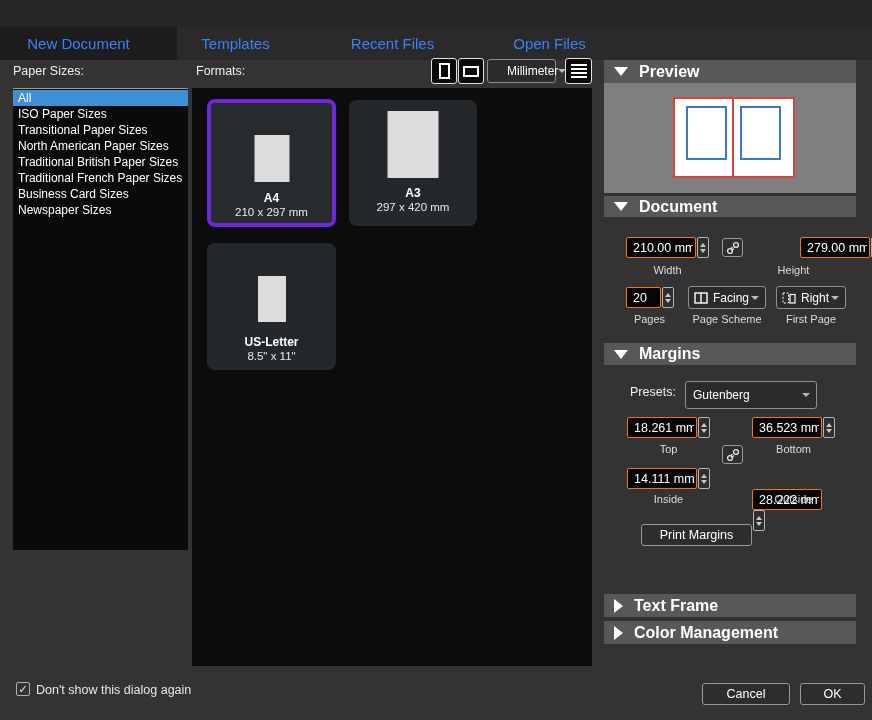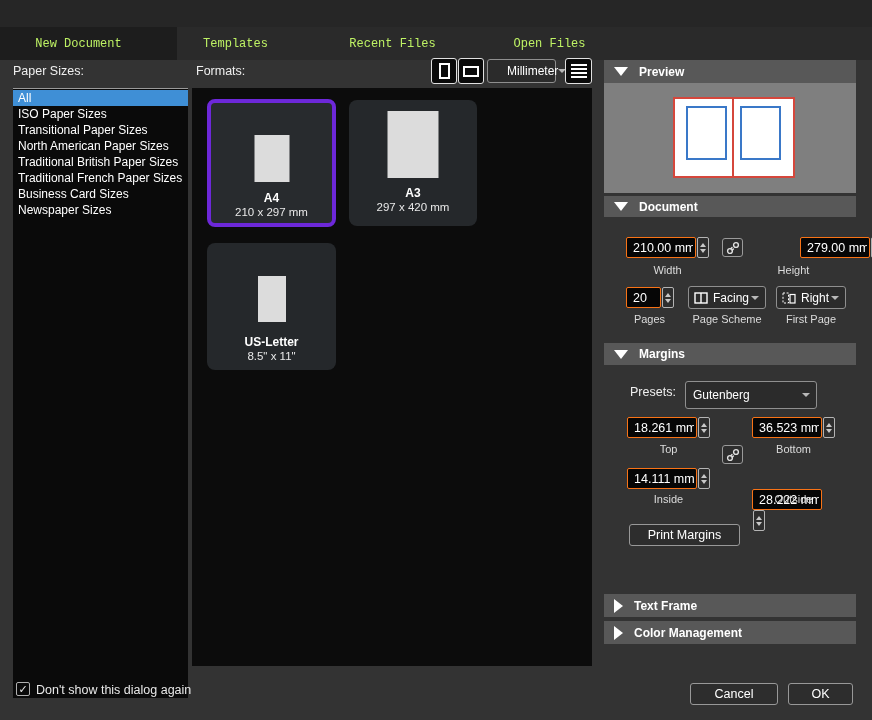--- a/index.html
+++ b/index.html
@@ -5,26 +5,26 @@
   html,body { margin:0; padding:0; background:#333333; }
   #app { position:relative; width:872px; height:720px; background:#333333;
          font-family:"Liberation Sans", sans-serif; font-size:12px; color:#ffffff;
          overflow:hidden; }
 
   
   .topbar   { position:absolute; left:0; top:0; width:872px; height:27px; background:#262626; }
   .tabstrip { position:absolute; left:0; top:27px; width:872px; height:33px; background:#2a2a2a; }
   .tab-active-bg { position:absolute; left:0; top:0; width:177px; height:33px; background:#1d1d1d; }
   .tab { position:absolute; top:0; height:33px; display:flex; align-items:center; justify-content:center;
-         color:#bef264; font-size:12px; cursor:default;font-family:Liberation Mono, monospace; }
+         color:#3b82f6; font-size:15px; cursor:default; }
 
   .panel-label { position:absolute; color:#f0f0f0; font-size:12.5px; }
 
   
-  .list { position:absolute; left:13px; top:88px; width:175px; height:610px; background:#0a0a0a;
+  .list { position:absolute; left:13px; top:88px; width:175px; height:462px; background:#0a0a0a;
           border-top:1px solid #9a9a9a; box-sizing:border-box; padding-top:1px; }
   .list-item { height:16px; line-height:16px; padding-left:5px; font-size:12px; color:#ffffff; white-space:nowrap; }
   .list-item.selected { background:#3f8fd6; }
 
   
   .formats-panel { position:absolute; left:192px; top:88px; width:400px; height:578px; background:#0c0c0c; }
   .card { position:absolute; background:#25282b; border-radius:8px; box-sizing:border-box; }
   .card.selected { background:#282b2e; border:4px solid #6d28d9; }
   .thumb { position:absolute; left:50%; transform:translateX(-50%); background:#dcdcdc; }
   .card-name { position:absolute; left:0; width:100%; text-align:center; font-weight:700; font-size:12px; color:#ffffff; }
@@ -40,21 +40,21 @@
 
   .combo { position:absolute; background:#2b2b2b; border:1px solid #8f8f8f; border-radius:3px;
            box-sizing:border-box; display:flex; align-items:center; color:#ffffff; font-size:12px; }
   .combo .txt { padding-left:7px; white-space:nowrap; }
   .combo .arrow { width:0; height:0; border-left:4px solid transparent; border-right:4px solid transparent;
                   border-top:4px solid #b8b8b8; margin-left:auto; margin-right:6px; }
   .combo svg { margin-left:5px; flex:none; }
 
   
   .sec-header { position:absolute; left:604px; width:252px; background:#585858; display:flex; align-items:center;
-                box-sizing:border-box; padding-left:10px; font-weight:700; font-size:12px; color:#ffffff; }
+                box-sizing:border-box; padding-left:10px; font-weight:700; font-size:16px; color:#ffffff; }
   .tri-down  { width:0; height:0; border-left:7px solid transparent; border-right:7px solid transparent;
                border-top:9px solid #ffffff; }
   .tri-right { width:0; height:0; border-top:7px solid transparent; border-bottom:7px solid transparent;
                border-left:9px solid #ffffff; }
   .sec-header span { margin-left:11px; }
 
   .preview-body { position:absolute; left:604px; top:83px; width:252px; height:110px; background:#7f7f7f; }
   .spread { position:absolute; left:69px; top:14px; width:122px; height:81px; background:#ffffff;
             border:2px solid #d5473c; box-sizing:border-box; }
   .gutter { position:absolute; left:57px; top:0; width:2px; height:100%; background:#d5473c; }
@@ -73,21 +73,21 @@
   .sp-dn { width:0; height:0; border-left:3px solid transparent; border-right:3px solid transparent;
            border-top:4px solid #c8c8c8; }
 
   .chain-btn { position:absolute; width:21px; height:19px; background:#2e2e2e; border:1px solid #9a9a9a;
                border-radius:3px; box-sizing:border-box; display:flex; align-items:center; justify-content:center; }
 
   .under-label { position:absolute; text-align:center; font-size:11px; color:#dcdcdc; }
 
   .push-btn { position:absolute; background:#2d2d2d; border:1px solid #989898; border-radius:3px;
               box-sizing:border-box; color:#ffffff; font-size:12.5px; display:flex; align-items:center;
-              justify-content:center; cursor:default; }
+              justify-content:center; cursor:default;margin-left:12px; }
 
   
   .checkbox { position:absolute; left:16px; top:682px; width:14px; height:14px; border:1px solid #b0b0b0;
               border-radius:2px; box-sizing:border-box; display:flex; align-items:center; justify-content:center;
               color:#e8e8e8; font-size:11px; line-height:12px; background:transparent; }
 </style>
 </head>
 <body>
 
 <div id="app">

